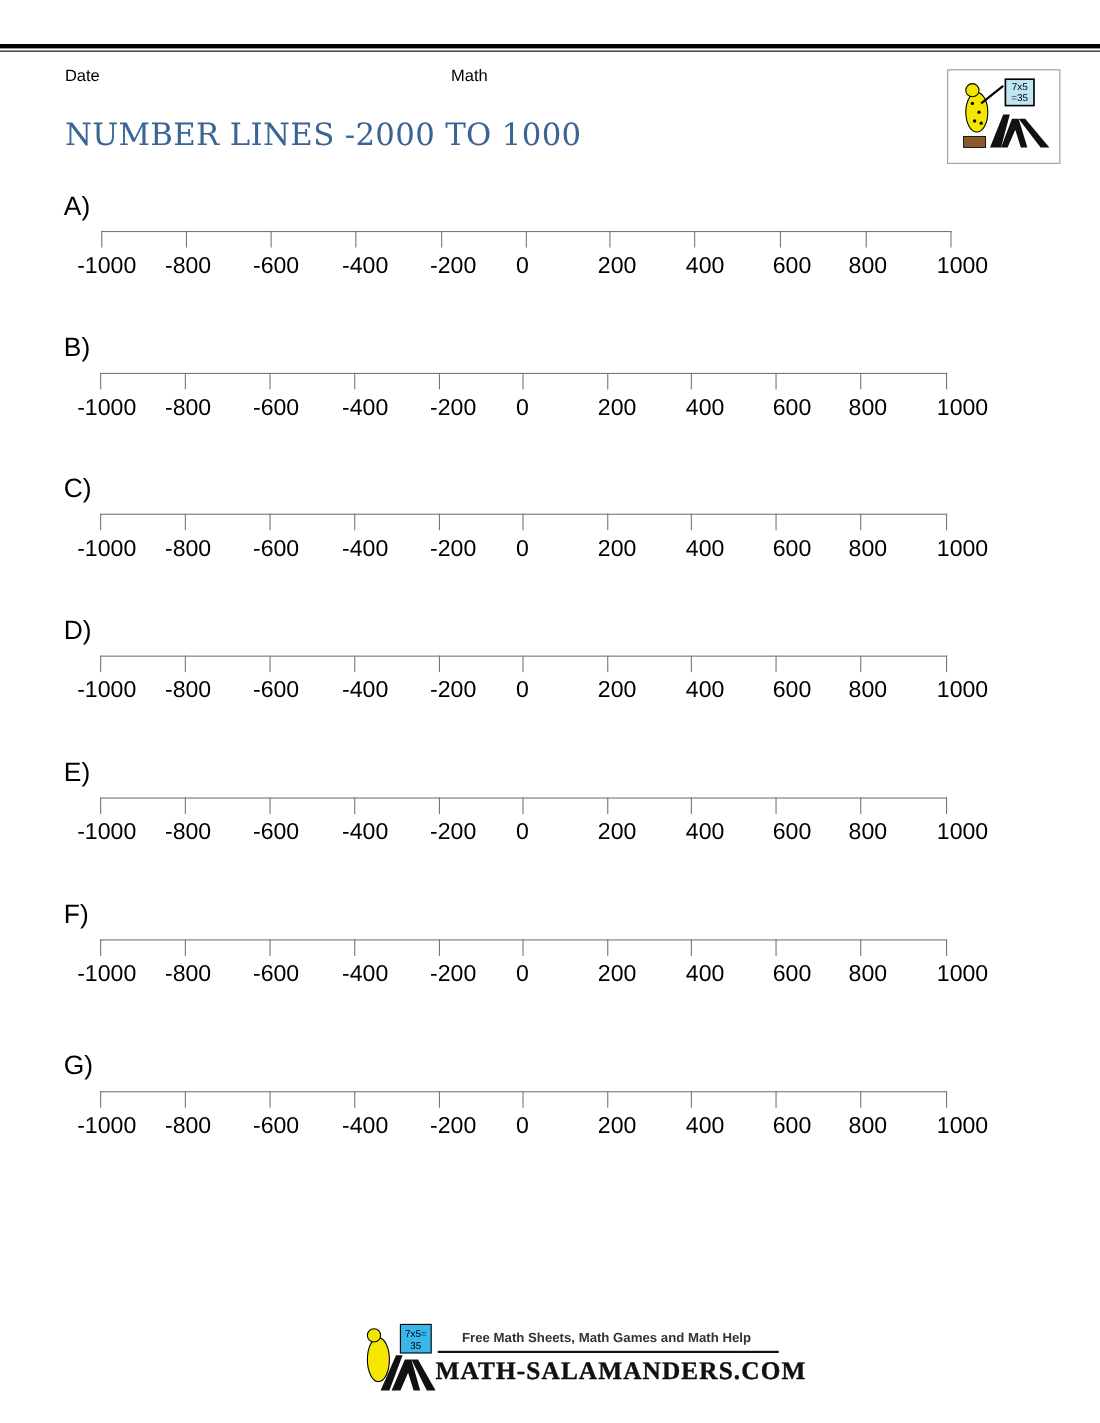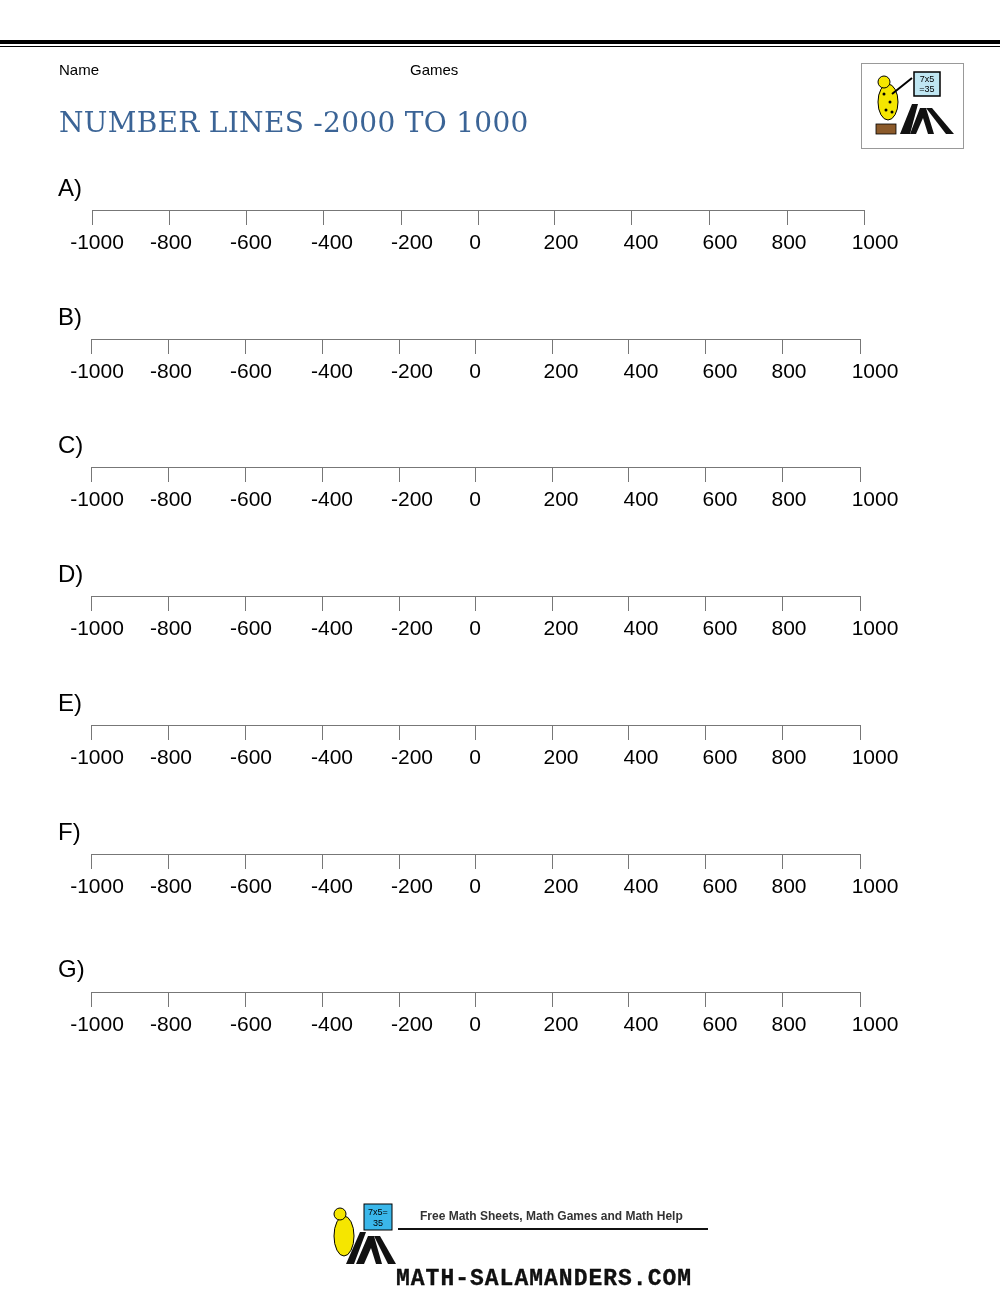--- a/index.html
+++ b/index.html
@@ -12,32 +12,32 @@
            font-size: 28px; color: #3b6496; letter-spacing: 0.3px; white-space: nowrap; }
   .logo-box { position: absolute; left: 861px; top: 63px; width: 101px; height: 84px;
               border: 1px solid #999; background: #fff; }
   .problem-letter { position: absolute; left: 58px; font-size: 24px; }
   .axis { position: absolute; height: 1px; background: #777; }
   .tick { position: absolute; width: 1px; height: 15px; background: #777; }
   .tick-label { position: absolute; font-size: 21px; transform: translateX(-50%); white-space: nowrap; }
   .footer { position: absolute; left: 326px; top: 1198px; width: 384px; height: 72px; }
   .footer-tagline { position: absolute; left: 94px; top: 11px; font-size: 12px; font-weight: bold; color: #333; white-space: nowrap; }
   .footer-rule { position: absolute; left: 72px; top: 30px; width: 310px; height: 2px; background: #111; }
-  .footer-brand { position: absolute; left: 70px; top: 36px; font-size: 23px; font-family: Liberation Mono, monospace;
-                  letter-spacing: 1px; color: #111; font-weight: bold; white-space: nowrap; margin-top: 32px;
+  .footer-brand { position: absolute; left: 70px; top: 36px; font-size: 23px; font-family: Liberation Serif, serif;
+                  letter-spacing: 1px; color: #111; font-weight: bold; white-space: nowrap;
                   -webkit-text-stroke: 0.3px #000; }
 </style>
 </head>
 <body>
 
 <div class="rule-thick"></div>
 <div class="rule-thin"></div>
 
-<div class="field-label" style="left:59px;">Name</div>
-<div class="field-label" style="left:410px;">Games</div>
+<div class="field-label" style="left:59px;">Date</div>
+<div class="field-label" style="left:410px;">Math</div>
 
 <div class="title">NUMBER LINES -2000 TO 1000</div>
 
 <div class="logo-box">
   <svg width="101" height="84" viewBox="0 0 101 84">
     <rect x="52" y="8" width="26" height="24" fill="#bfe6f2" stroke="#000" stroke-width="1.5"></rect>
     <text x="65" y="18" font-size="9" text-anchor="middle" font-family="Liberation Sans, sans-serif">7x5</text>
     <text x="65" y="28" font-size="9" text-anchor="middle" font-family="Liberation Sans, sans-serif">=35</text>
     <polygon points="38,70 50,40 56,40 48,70" fill="#111"></polygon>
     <polygon points="48,70 58,44 64,44 72,70 66,70 61,54 54,70" fill="#111"></polygon>

